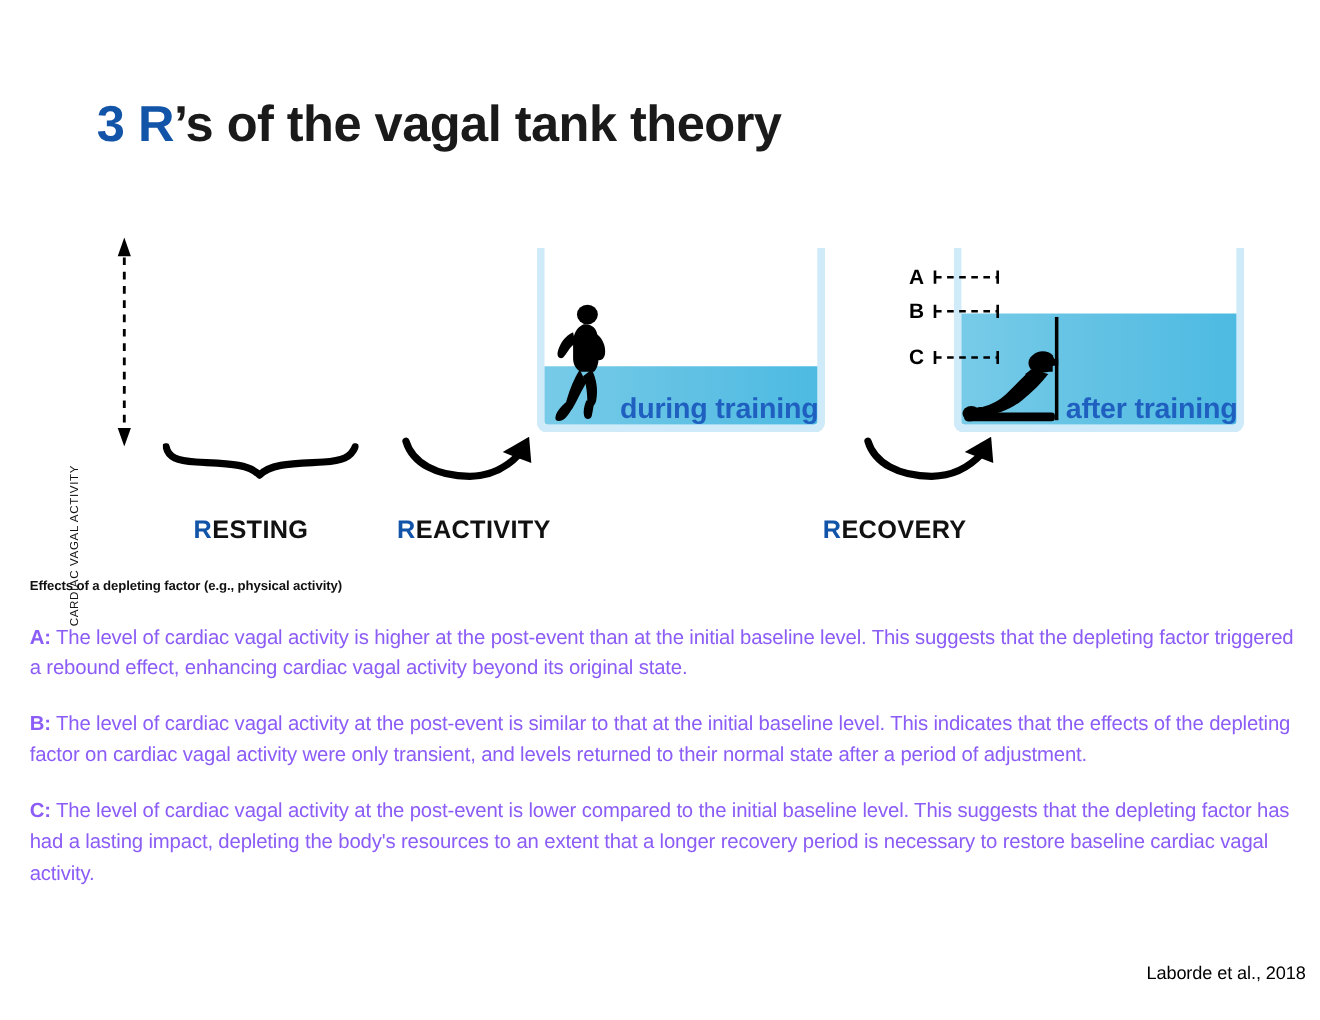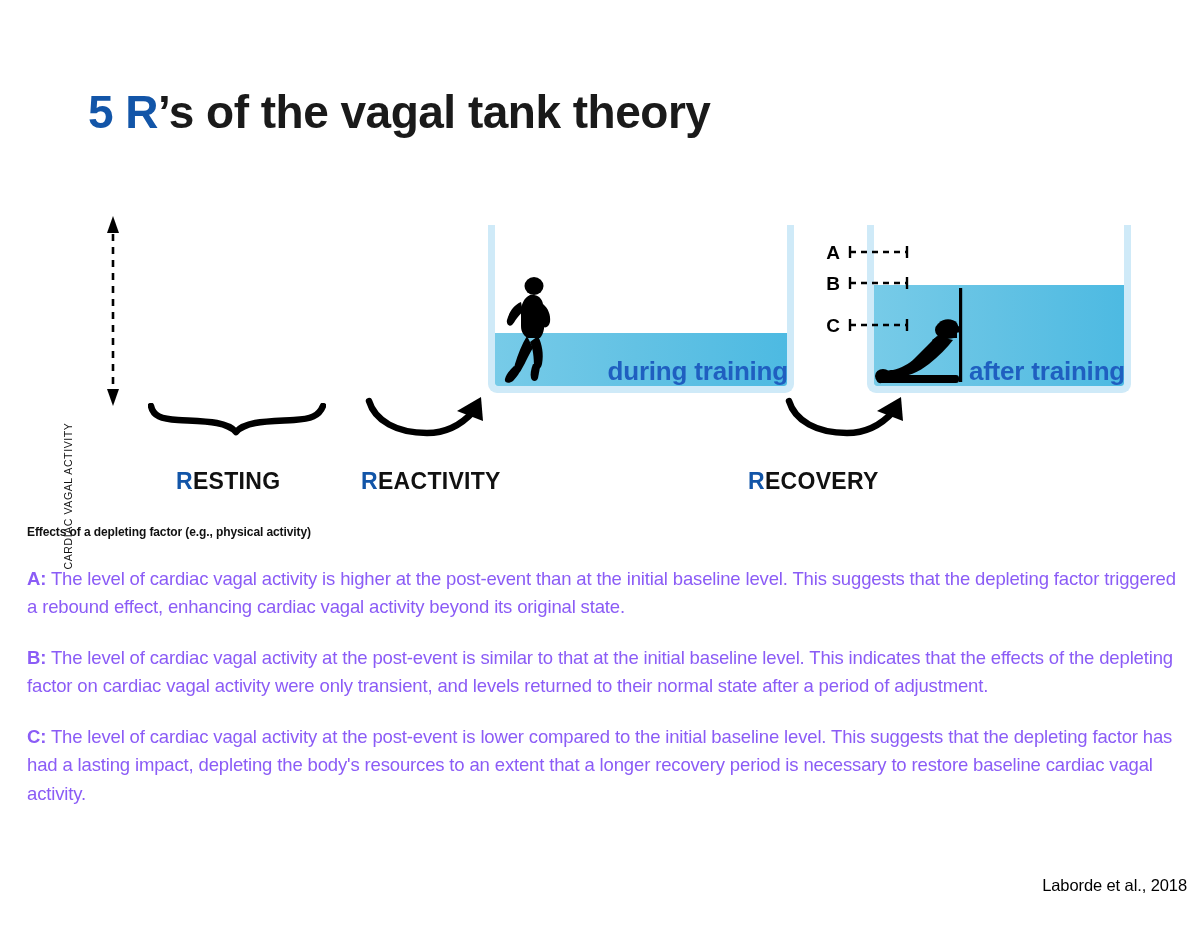--- a/index.html
+++ b/index.html
@@ -94,21 +94,21 @@
     white-space: nowrap;
   }
   .figure-silhouette {
     position: absolute;
     bottom: 7px;
   }
 
   
   #tank-1 { left: 112px; width: 262px; height: 168px; }
   #tank-1 .tank-water { height: 101px; }
-  #tank-2 { left: 488px; width: 262px; height: 168px; padding-left: 44px; }
+  #tank-2 { left: 488px; width: 262px; height: 168px; }
   #tank-2 .tank-water { height: 53px; }
   #tank-3 { left: 867px; width: 264px; height: 168px; text-decoration: underline; }
   #tank-3 .tank-water { height: 101px; }
 
   
   .marker {
     position: absolute;
     height: 20px;
     display: flex;
     align-items: center;
@@ -176,21 +176,21 @@
     top: 876px;
     font-size: 16.5px;
     color: #000000;
     letter-spacing: -0.1px;
   }
 </style>
 </head>
 <body>
 
 <h1 id="page-title">
-  <span class="accent">5 R</span><span>’s of the vagal tank theory</span>
+  <span class="accent">3 R</span><span>’s of the vagal tank theory</span>
 </h1>
 
 <div id="figure">
 
   <div id="axis-label">CARDIAC VAGAL ACTIVITY</div>
   <svg id="axis-arrow" viewBox="0 0 14 190">
     <line x1="7" y1="18" x2="7" y2="172" stroke="#000" stroke-width="2.6" stroke-dasharray="7,6"></line>
     <polygon points="7,0 13,17 1,17" fill="#000"></polygon>
     <polygon points="7,190 13,173 1,173" fill="#000"></polygon>
   </svg>

